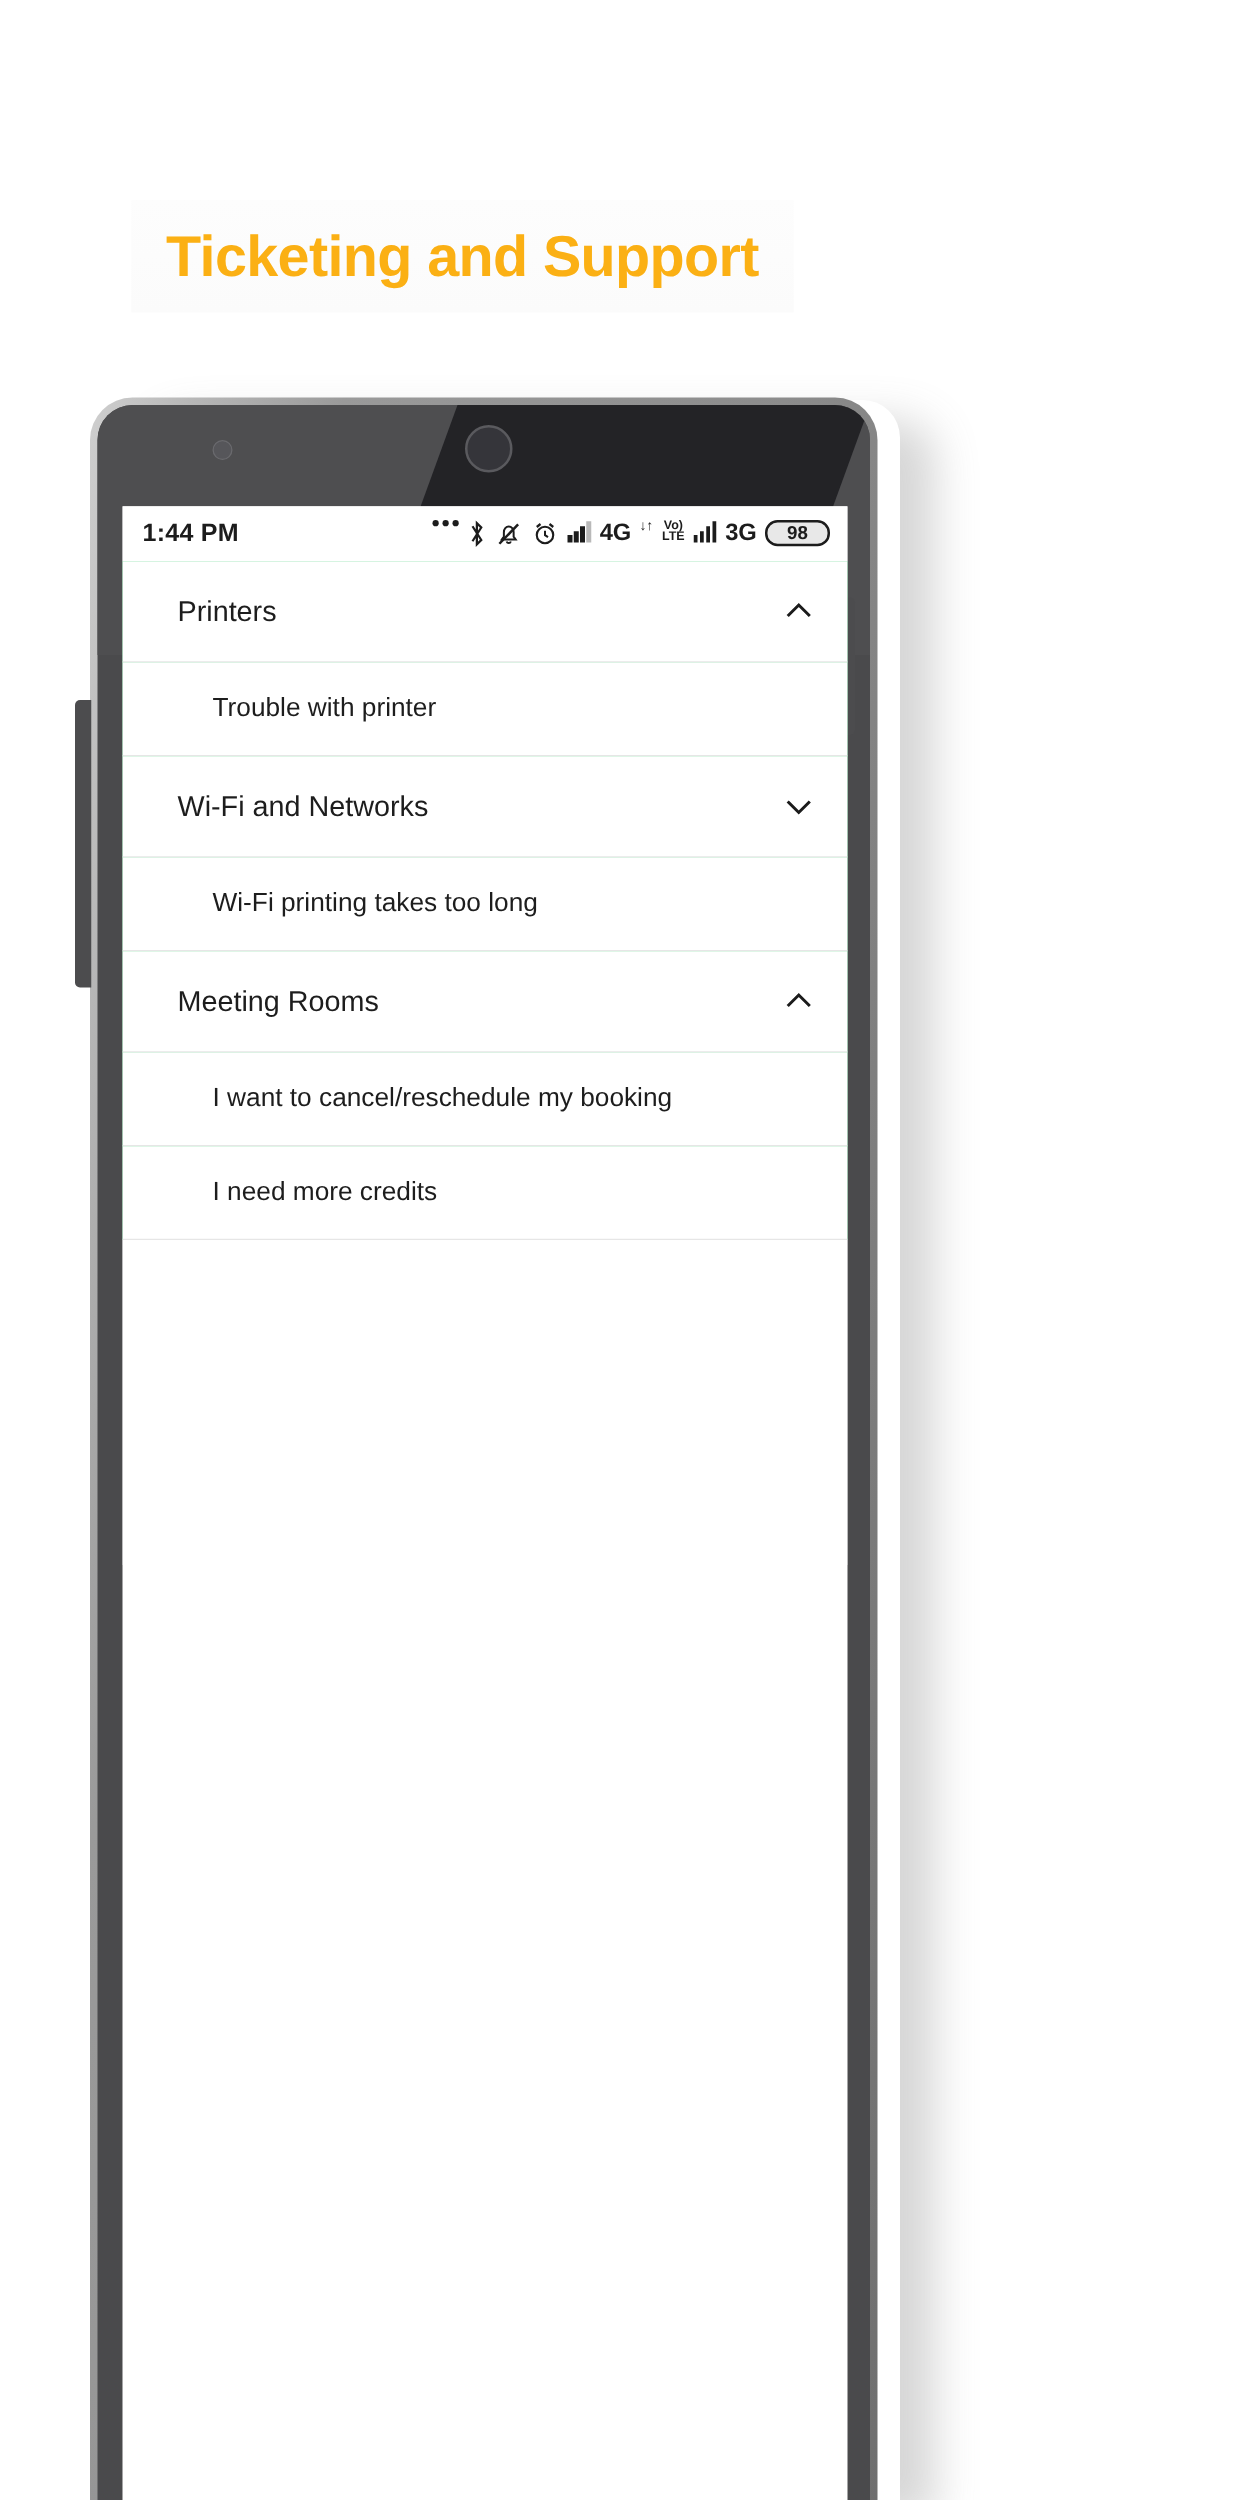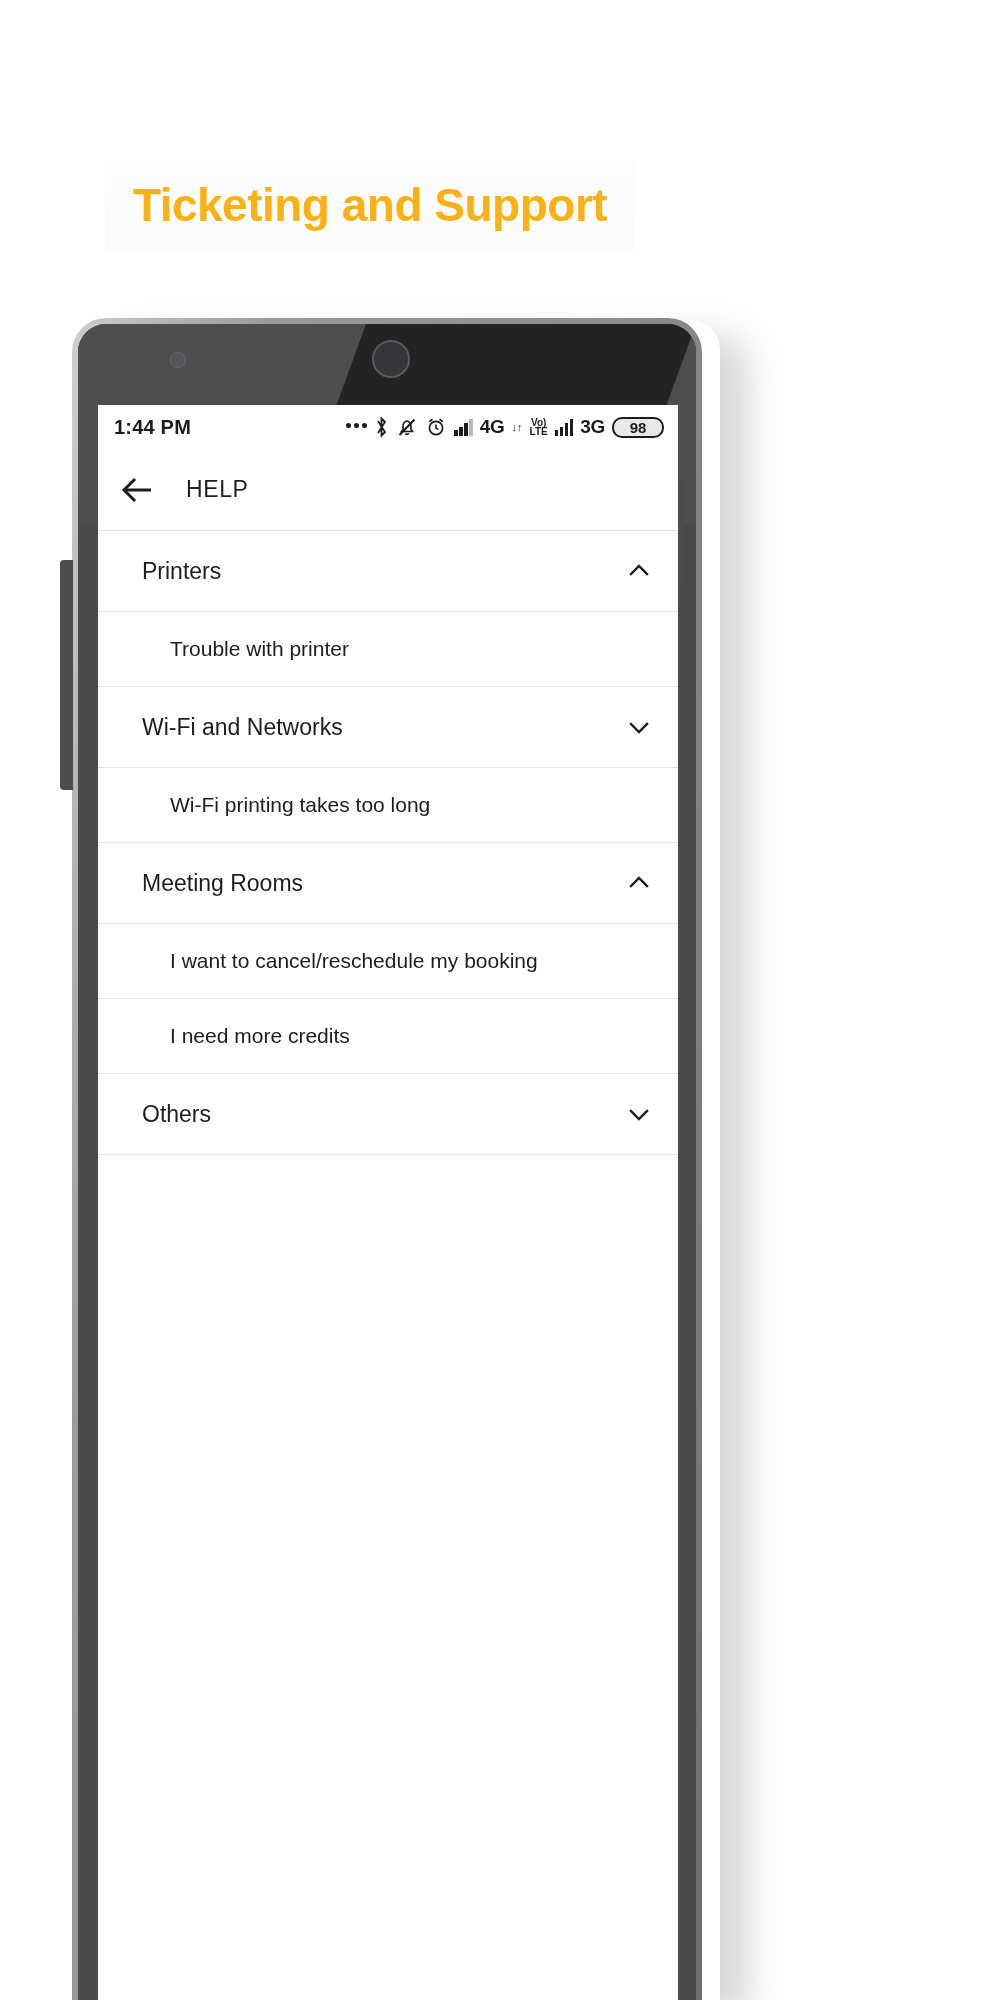--- a/index.html
+++ b/index.html
@@ -105,21 +105,21 @@
 
   
   .status-bar {
     height: 44px;
     display: flex; align-items: center;
     padding: 0 14px 0 16px;
     background: #ffffff;
     color: #1c1c1c;
   }
   .clock { font-size: 20px; font-weight: bold; letter-spacing: 0.2px; }
-  .status-right { margin-left: auto; display: flex; align-items: center; gap: 7px; }
+  .status-right { margin-left: auto; display: flex; align-items: flex-start; gap: 7px; }
   .si { display: flex; align-items: center; }
   .dots { display: flex; gap: 3px; align-items: flex-end; padding-bottom: 3px; }
   .dots i { width: 5px; height: 5px; border-radius: 50%; background: #1c1c1c; display: block; }
   .net-label { font-size: 19px; font-weight: bold; letter-spacing: -0.3px; }
   .volte { font-size: 10px; font-weight: bold; line-height: 9px; text-align: center; }
   .bars { display: flex; align-items: flex-end; gap: 1.5px; height: 18px; }
   .bars b { display: block; width: 3.5px; background: #1c1c1c; }
   .bars b:nth-child(1) { height: 6px; }
   .bars b:nth-child(2) { height: 9px; }
   .bars b:nth-child(3) { height: 13px; }
@@ -242,29 +242,20 @@
             <b></b>
             <b></b>
         </span>
 
         <span class="si net-label">3G</span>
 
         <span class="battery">98</span>
       </div>
     </div>
 
-    <div class="app-bar">
-      <span class="back-arrow">
-        <svg width="36" height="36" viewBox="0 0 36 36">
-          <line x1="4" y1="18" x2="31" y2="18" stroke="#1c1c1c" stroke-width="3"></line>
-          <polyline points="14,8 4,18 14,28" fill="none" stroke="#1c1c1c" stroke-width="3" stroke-linecap="square" stroke-linejoin="miter"></polyline>
-        </svg>
-      </span>
-      <span class="app-title">HELP</span>
-    </div>
 
     <div class="list">
         <div class="row group">
           <span class="row-label">Printers</span>
           <span class="chev"><svg width="26" height="26" viewBox="0 0 26 26">
               <polyline points="5,16 13,8 21,16" fill="none" stroke="#1c1c1c" stroke-width="2.4" stroke-linecap="square"></polyline>
             </svg></span>
         </div>
         <div class="row child">
           <span class="row-label">Trouble with printer</span>
@@ -283,22 +274,16 @@
           <span class="chev"><svg width="26" height="26" viewBox="0 0 26 26">
               <polyline points="5,16 13,8 21,16" fill="none" stroke="#1c1c1c" stroke-width="2.4" stroke-linecap="square"></polyline>
             </svg></span>
         </div>
         <div class="row child">
           <span class="row-label">I want to cancel/reschedule my booking</span>
         </div>
         <div class="row child">
           <span class="row-label">I need more credits</span>
         </div>
-        <div class="row group">
-          <span class="row-label">Others</span>
-          <span class="chev"><svg width="26" height="26" viewBox="0 0 26 26">
-              <polyline points="5,10 13,18 21,10" fill="none" stroke="#1c1c1c" stroke-width="2.4" stroke-linecap="square"></polyline>
-            </svg></span>
-        </div>
       </div>
     <div class="list-tail"></div>
   </div>
 </div>
 
 </body></html>

